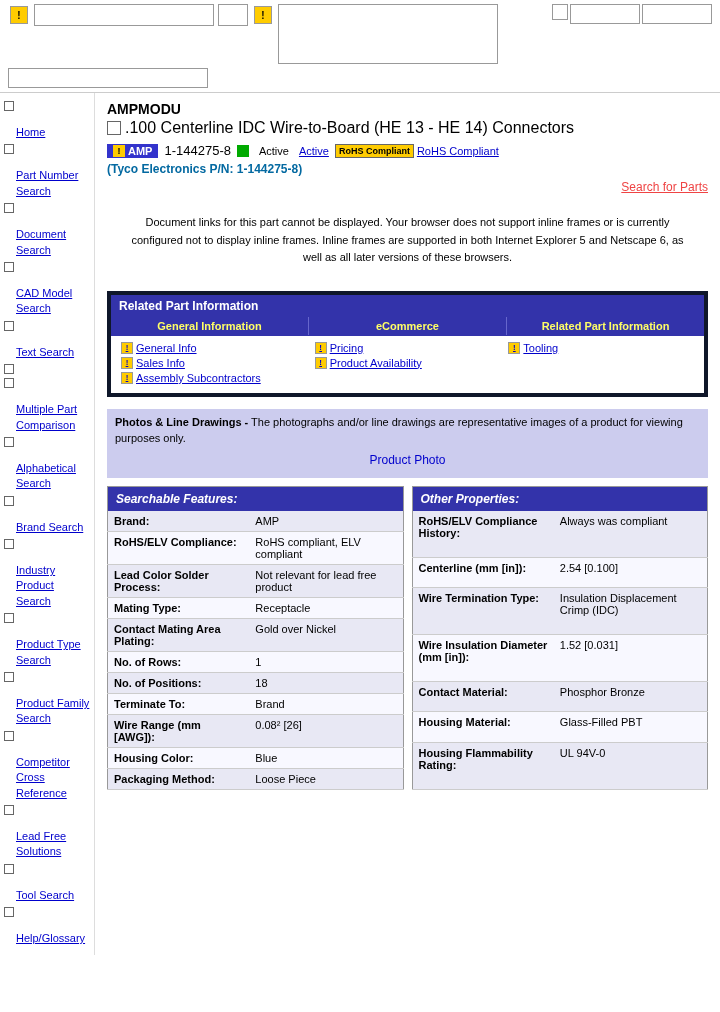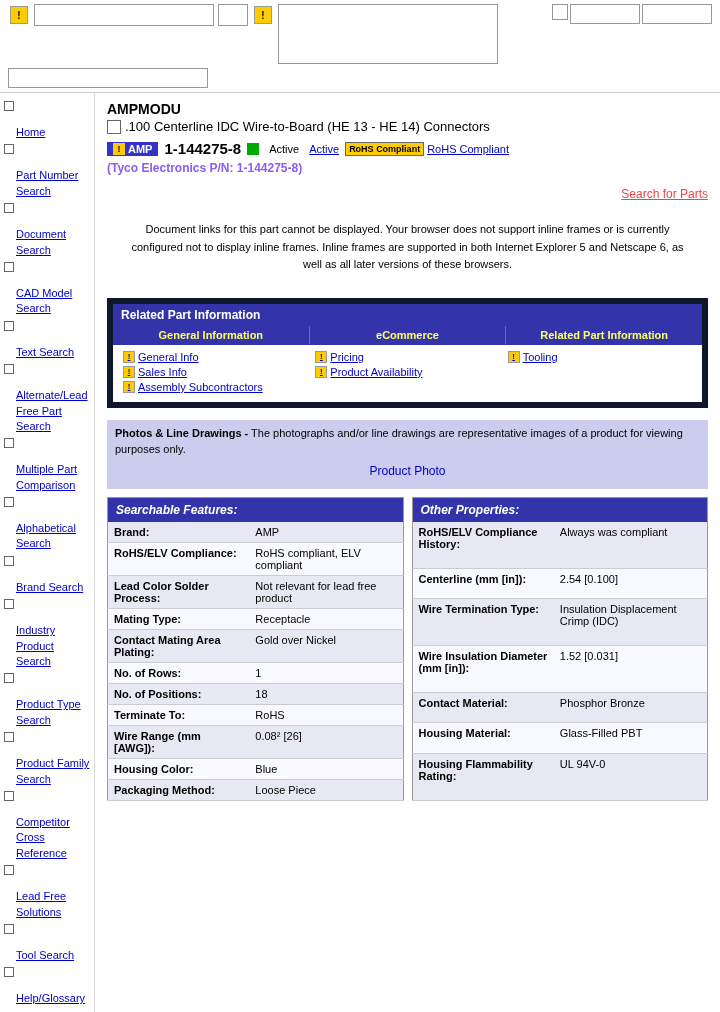--- a/index.html
+++ b/index.html
@@ -111,21 +111,21 @@
       padding: 8px 12px;
     }
 
     .brand-title {
       font-size: 14px;
       font-weight: bold;
       color: #000;
       margin-bottom: 2px;
     }
     .part-subtitle {
-      font-size: 13px;
+      font-size: 16px;
       color: #000;
       margin-bottom: 6px;
       display: flex;
       align-items: center;
       gap: 4px;
     }
     .checkbox-inline {
       width: 14px;
       height: 14px;
       border: 1px solid #666;
@@ -154,22 +154,22 @@
       height: 12px;
       background: #ffcc00;
       color: #000;
       font-size: 9px;
       display: inline-flex;
       align-items: center;
       justify-content: center;
       font-weight: bold;
     }
     .part-number-text {
-      font-size: 15px;
-      font-weight: bold;
+      font-size: 13px;
+      font-weight: normal;
       color: #000;
     }
     .active-badge {
       display: inline-flex;
       align-items: center;
       gap: 10px;
       font-size: 11px;
     }
     .active-icon {
       width: 12px;
@@ -196,22 +196,22 @@
       font-weight: bold;
     }
     .rohs-link {
       color: #0000cc;
       text-decoration: underline;
       cursor: pointer;
     }
     .tyco-ref {
       font-size: 12px;
       font-weight: bold;
-      color: #8b5cf6;
-      margin-bottom: 12px;
+      color: #0369a1;
+      margin-bottom: 4px;
     }
     .search-for-parts {
       text-align: right;
       color: #ef4444;
       text-decoration: underline;
       cursor: pointer;
       font-size: 12px;
       margin-bottom: 8px;
     }
 
@@ -220,21 +220,21 @@
       text-align: center;
       font-size: 11px;
       color: #000;
       padding: 12px 20px;
       margin-bottom: 12px;
       line-height: 1.6;
     }
 
     
     .related-section {
-      border: 6px solid #0f172a;
+      border: 4px solid #0f172a;
       margin-bottom: 12px;
     }
     .related-header {
       background: #3333aa;
       color: #fff;
       font-weight: bold;
       font-size: 12px;
       padding: 4px 8px;
     }
     .related-cols {
@@ -373,21 +373,20 @@
     <div class="sidebar-item">
       <span class="sidebar-bullet"></span>
       <a>CAD Model Search</a>
     </div>
     <div class="sidebar-item">
       <span class="sidebar-bullet"></span>
       <a>Text Search</a>
     </div>
     <div class="sidebar-item">
       <span class="sidebar-bullet"></span>
-      <a>Alternate/Lead Free Part Search</a>
     </div>
     <div class="sidebar-item">
       <span class="sidebar-bullet"></span>
       <a>Multiple Part Comparison</a>
     </div>
     <div class="sidebar-item">
       <span class="sidebar-bullet"></span>
       <a>Alphabetical Search</a>
     </div>
     <div class="sidebar-item">
@@ -534,21 +533,21 @@
             <tr>
               <td class="feat-label">No. of Rows:</td>
               <td>1</td>
             </tr>
             <tr>
               <td class="feat-label">No. of Positions:</td>
               <td>18</td>
             </tr>
             <tr>
               <td class="feat-label">Terminate To:</td>
-              <td>RoHS</td>
+              <td>Brand</td>
             </tr>
             <tr>
               <td class="feat-label">Wire Range (mm [AWG]):</td>
               <td>0.08² [26]</td>
             </tr>
             <tr>
               <td class="feat-label">Housing Color:</td>
               <td>Blue</td>
             </tr>
             <tr>

